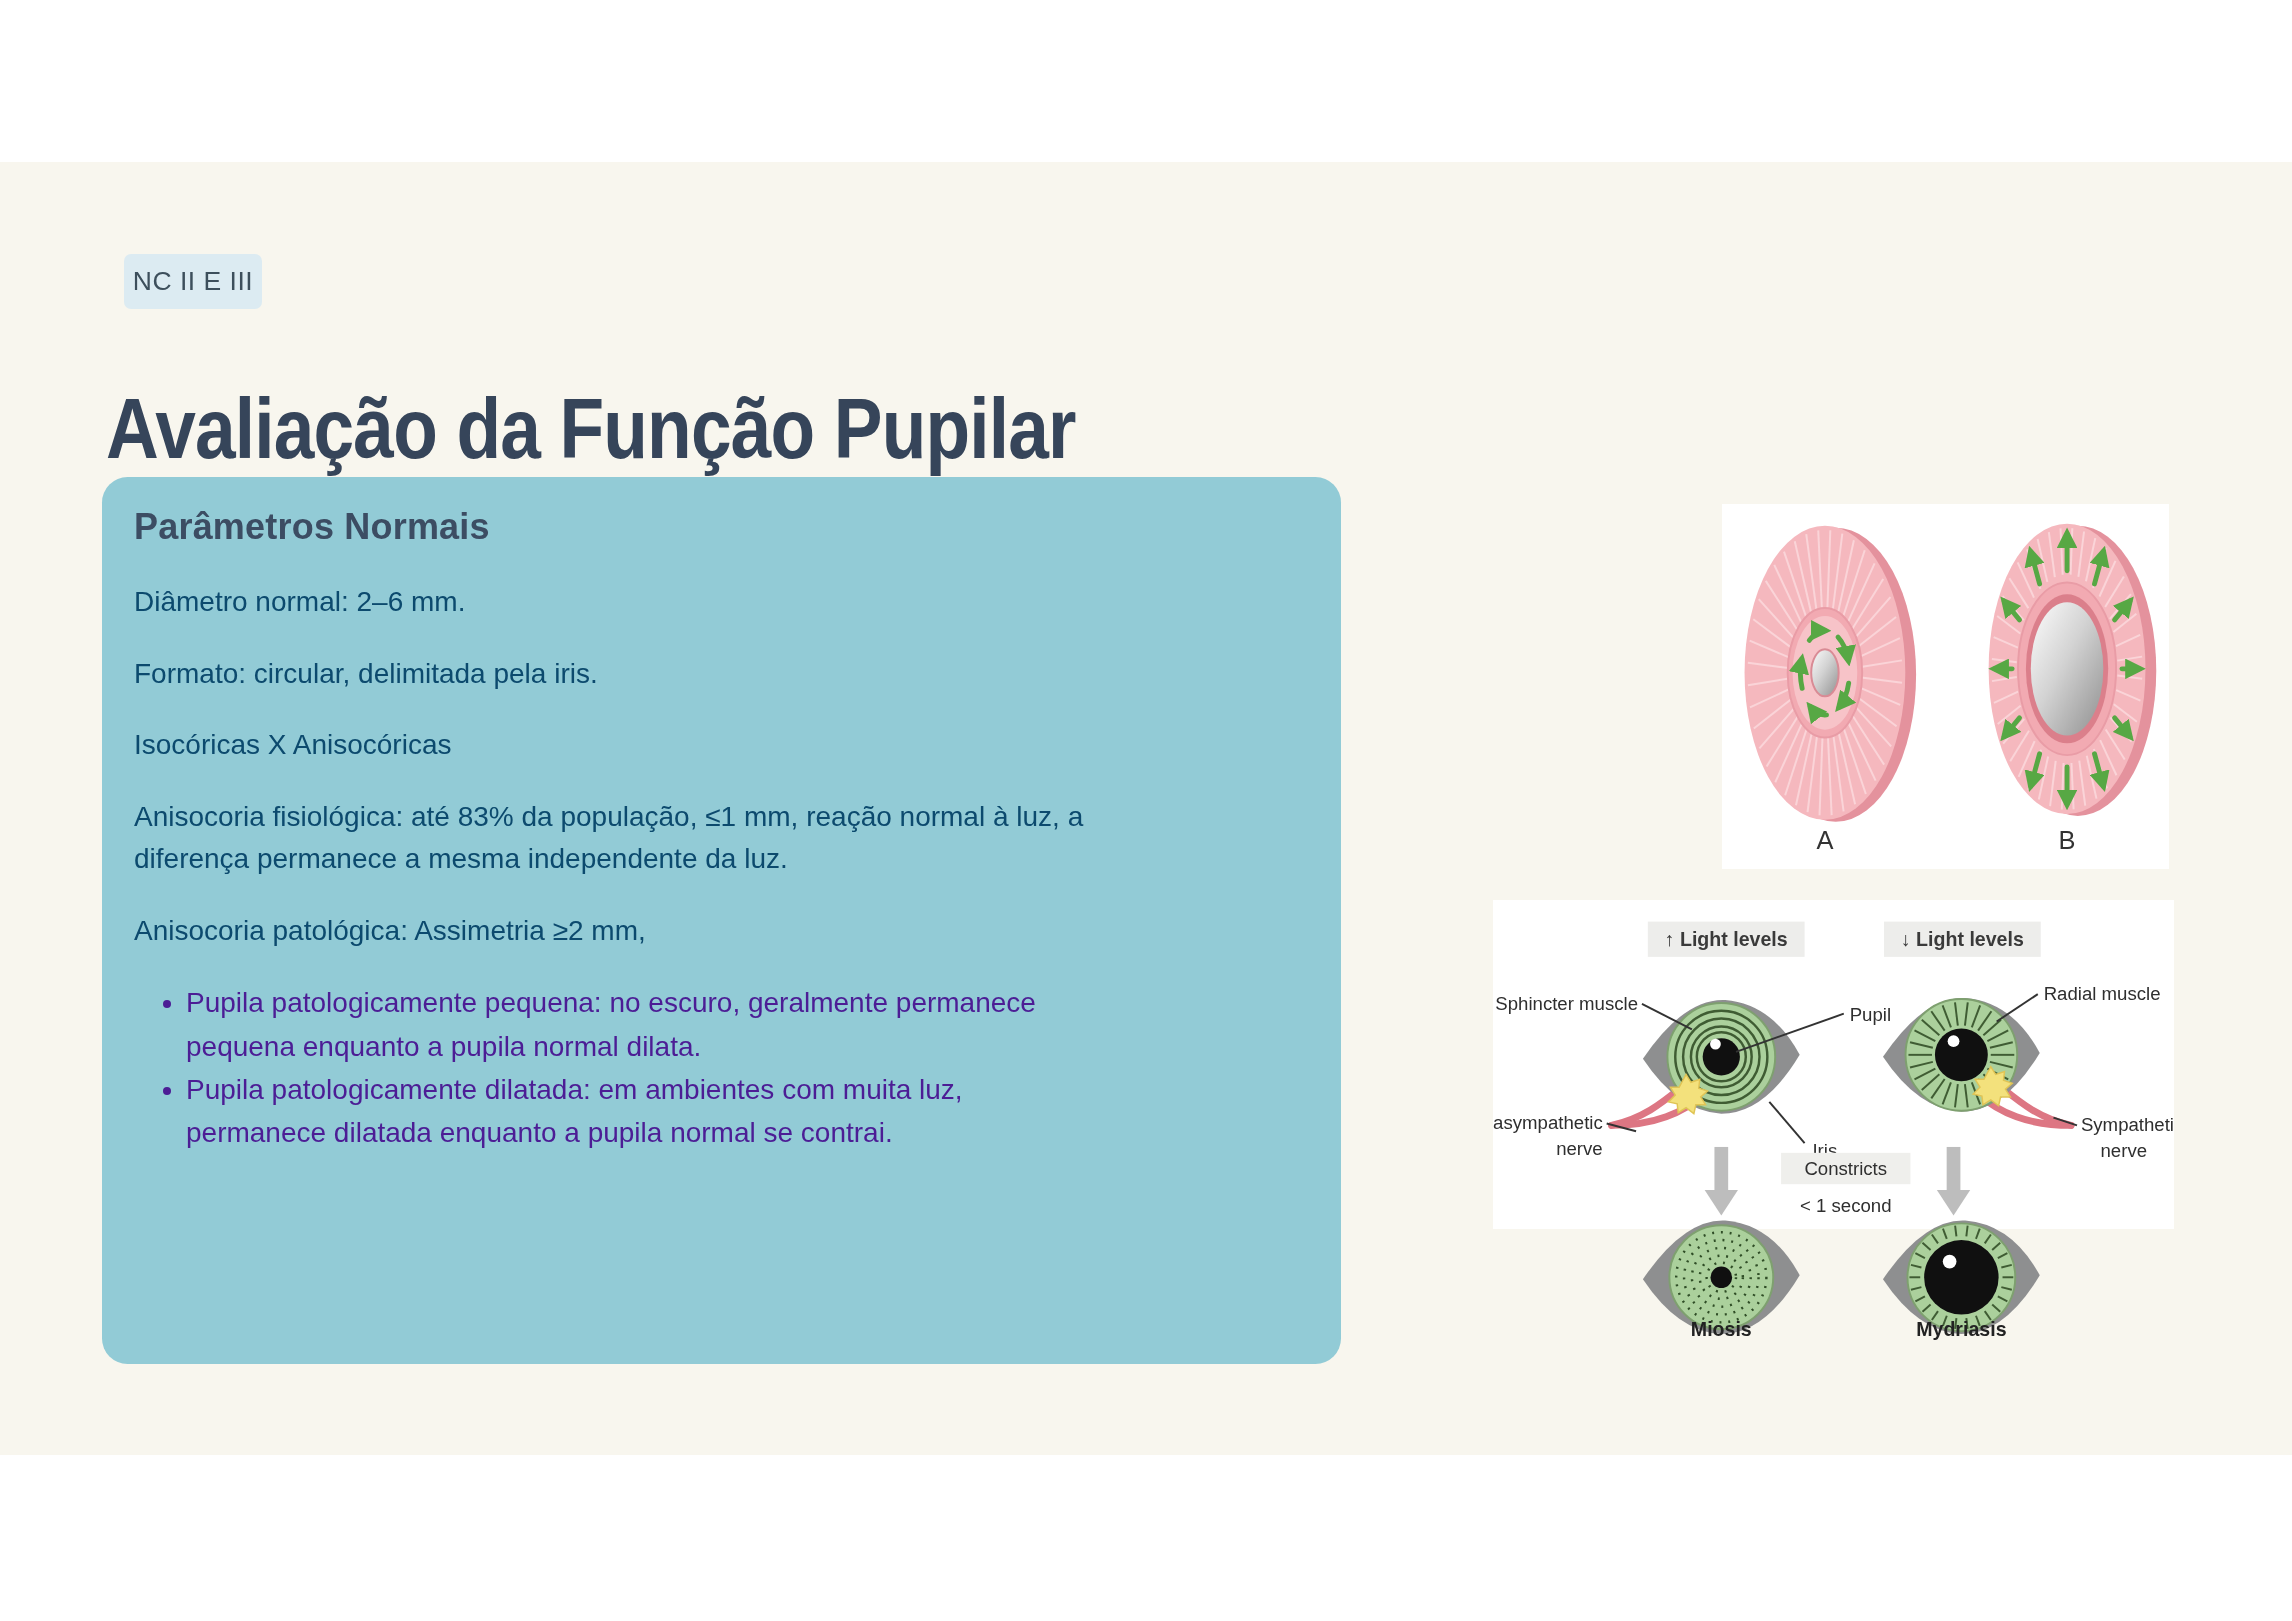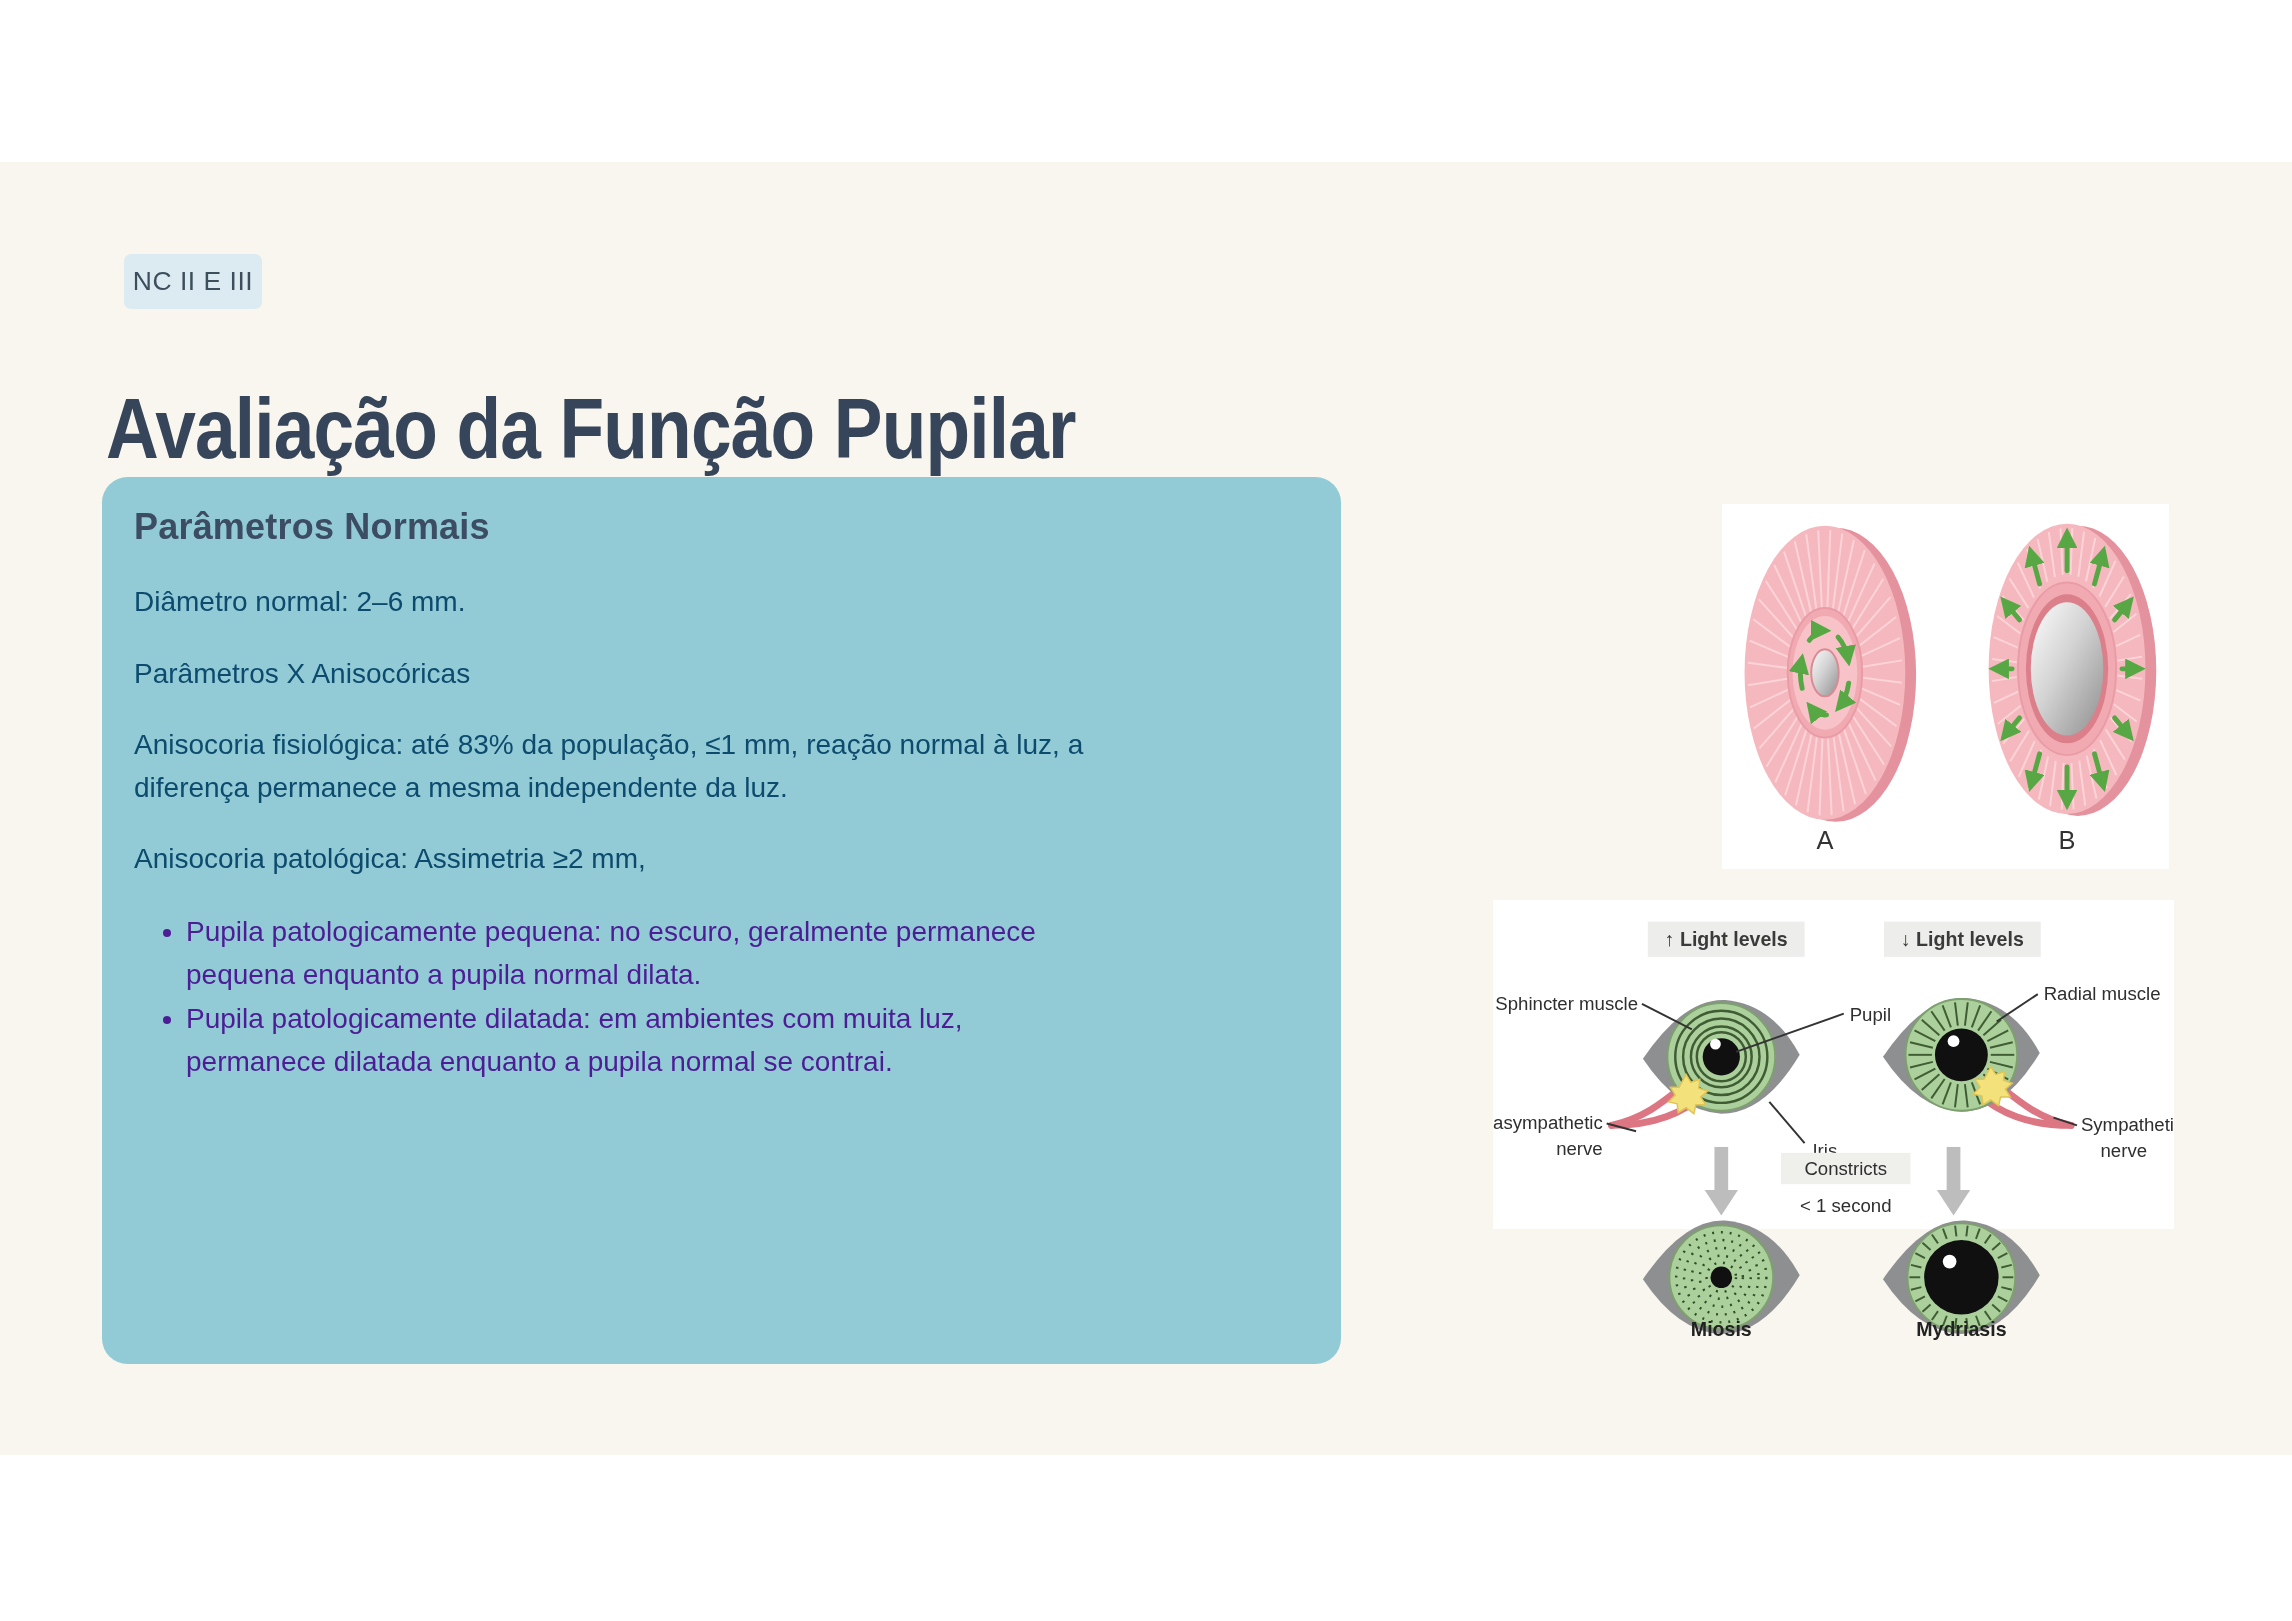--- a/index.html
+++ b/index.html
@@ -43,21 +43,22 @@
 
 <div class="badge">
   <span>NC II E III</span>
 </div>
 
 <h1 class="title">Avaliação da Função Pupilar</h1>
 
 <div class="card">
   <h2>Parâmetros Normais</h2>
   <p>Diâmetro normal: 2–6 mm.</p>
-  <p>Parâmetros X Anisocóricas</p>
+  <p>Formato: circular, delimitada pela iris.</p>
+  <p>Isocóricas X Anisocóricas</p>
   <p>Anisocoria fisiológica: até 83% da população, ≤1 mm, reação normal à luz, a diferença  permanece a mesma independente da luz.</p>
   <p>Anisocoria patológica: Assimetria ≥2 mm,</p>
   <ul>
     <li>Pupila patologicamente pequena: no escuro, geralmente permanece pequena enquanto a pupila normal dilata.</li>
     <li>Pupila patologicamente dilatada: em ambientes com muita luz, permanece dilatada enquanto a pupila normal se contrai.</li>
   </ul>
 </div>
 
 <div class="fig fig-iris">
 <svg width="447" height="365" viewBox="0 0 456 372">

